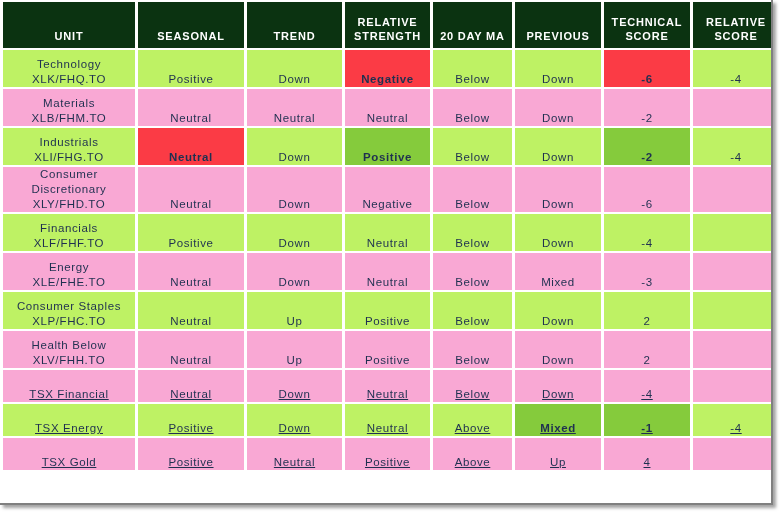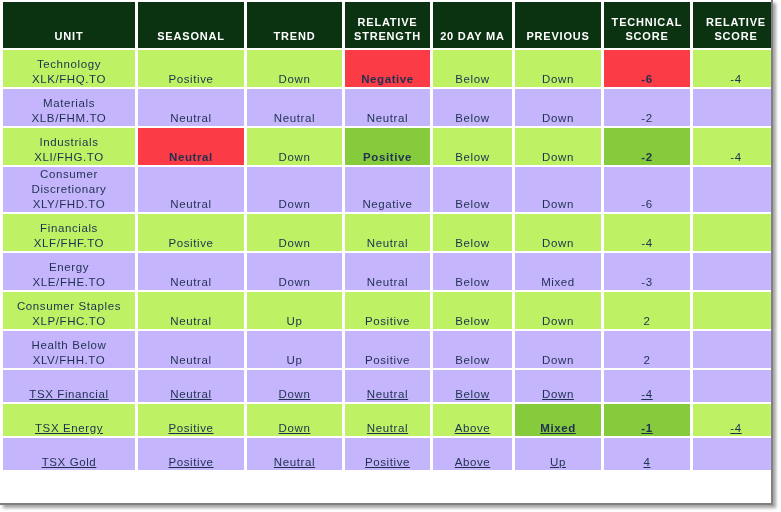--- a/index.html
+++ b/index.html
@@ -71,21 +71,21 @@
     vertical-align: bottom;
     padding-bottom: 5px;
   }
   table.grid thead th .hdr2 {
     display: block;
     line-height: 14px;
     text-align: center;
   }
 
   
-  tr.band td { background: #c4b5fd; margin-top: 32px; }
+  tr.band td { background: #f9a8d4; margin-top: 32px; }
   tr.plain td { background: #bef264; }
 
   
   td.unit, th.unit {
     font-size: 11.5px;
     line-height: 15px;
   }
   td.unit .u1 { display: block; }
   td.unit .u2 { display: block; }
 

